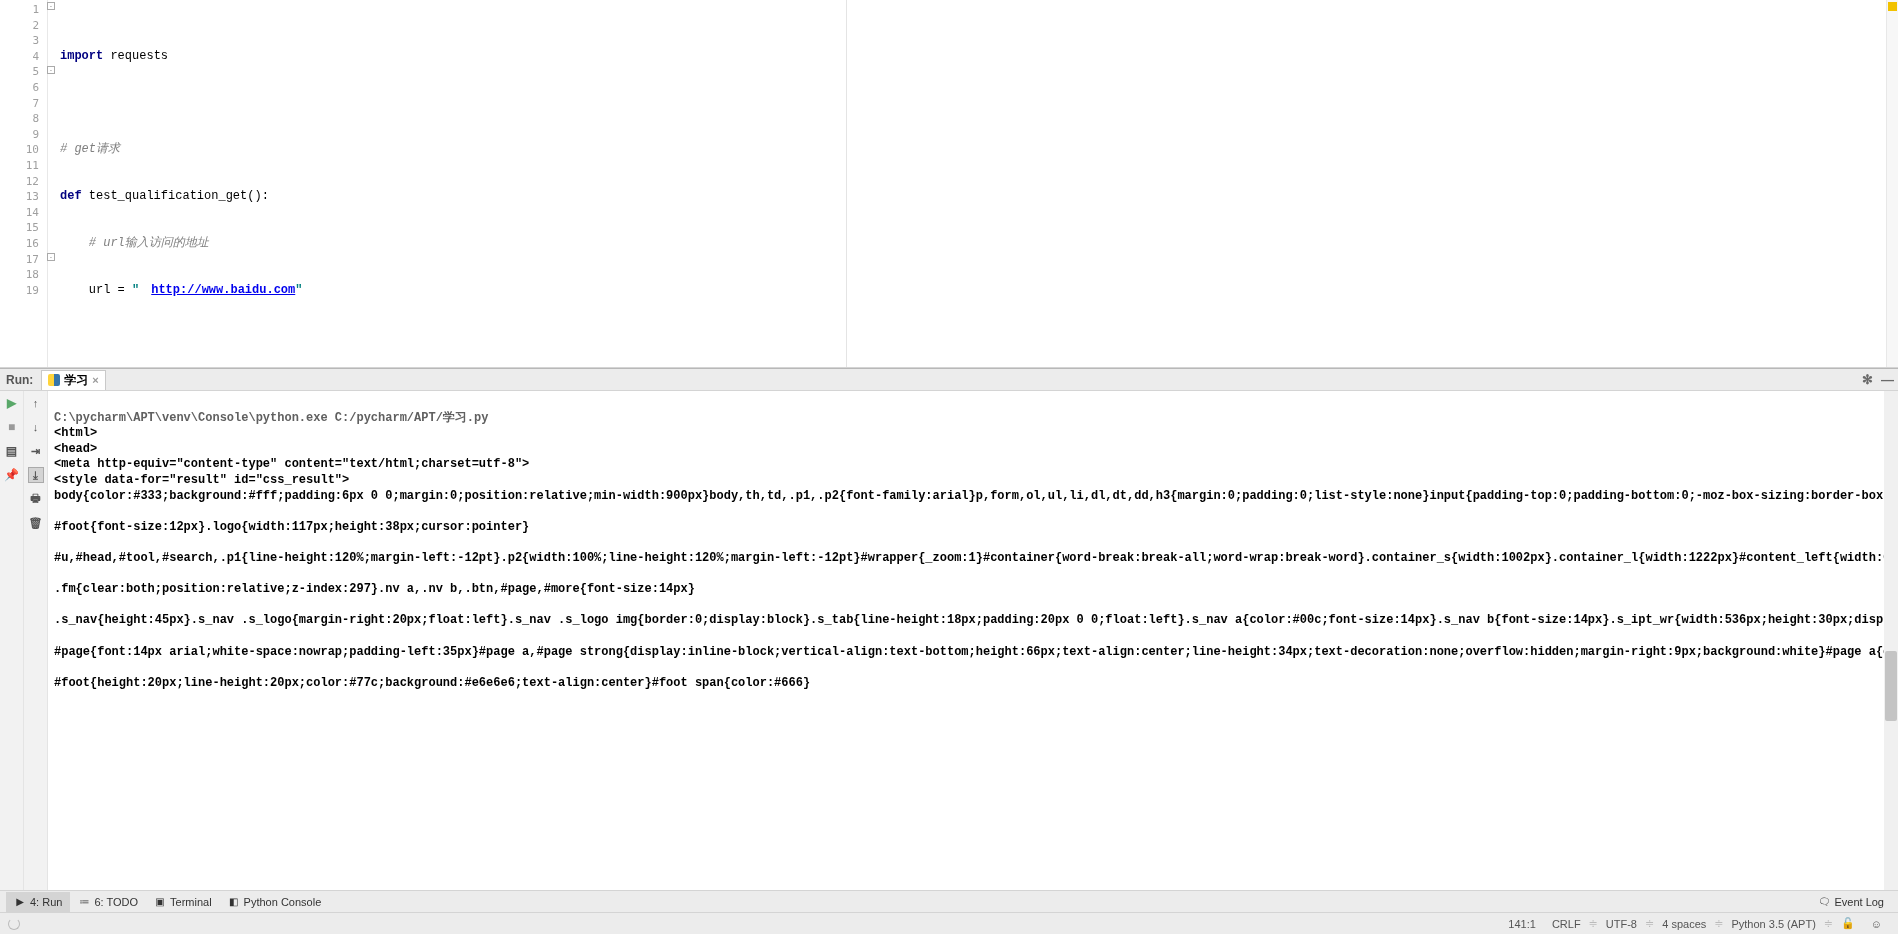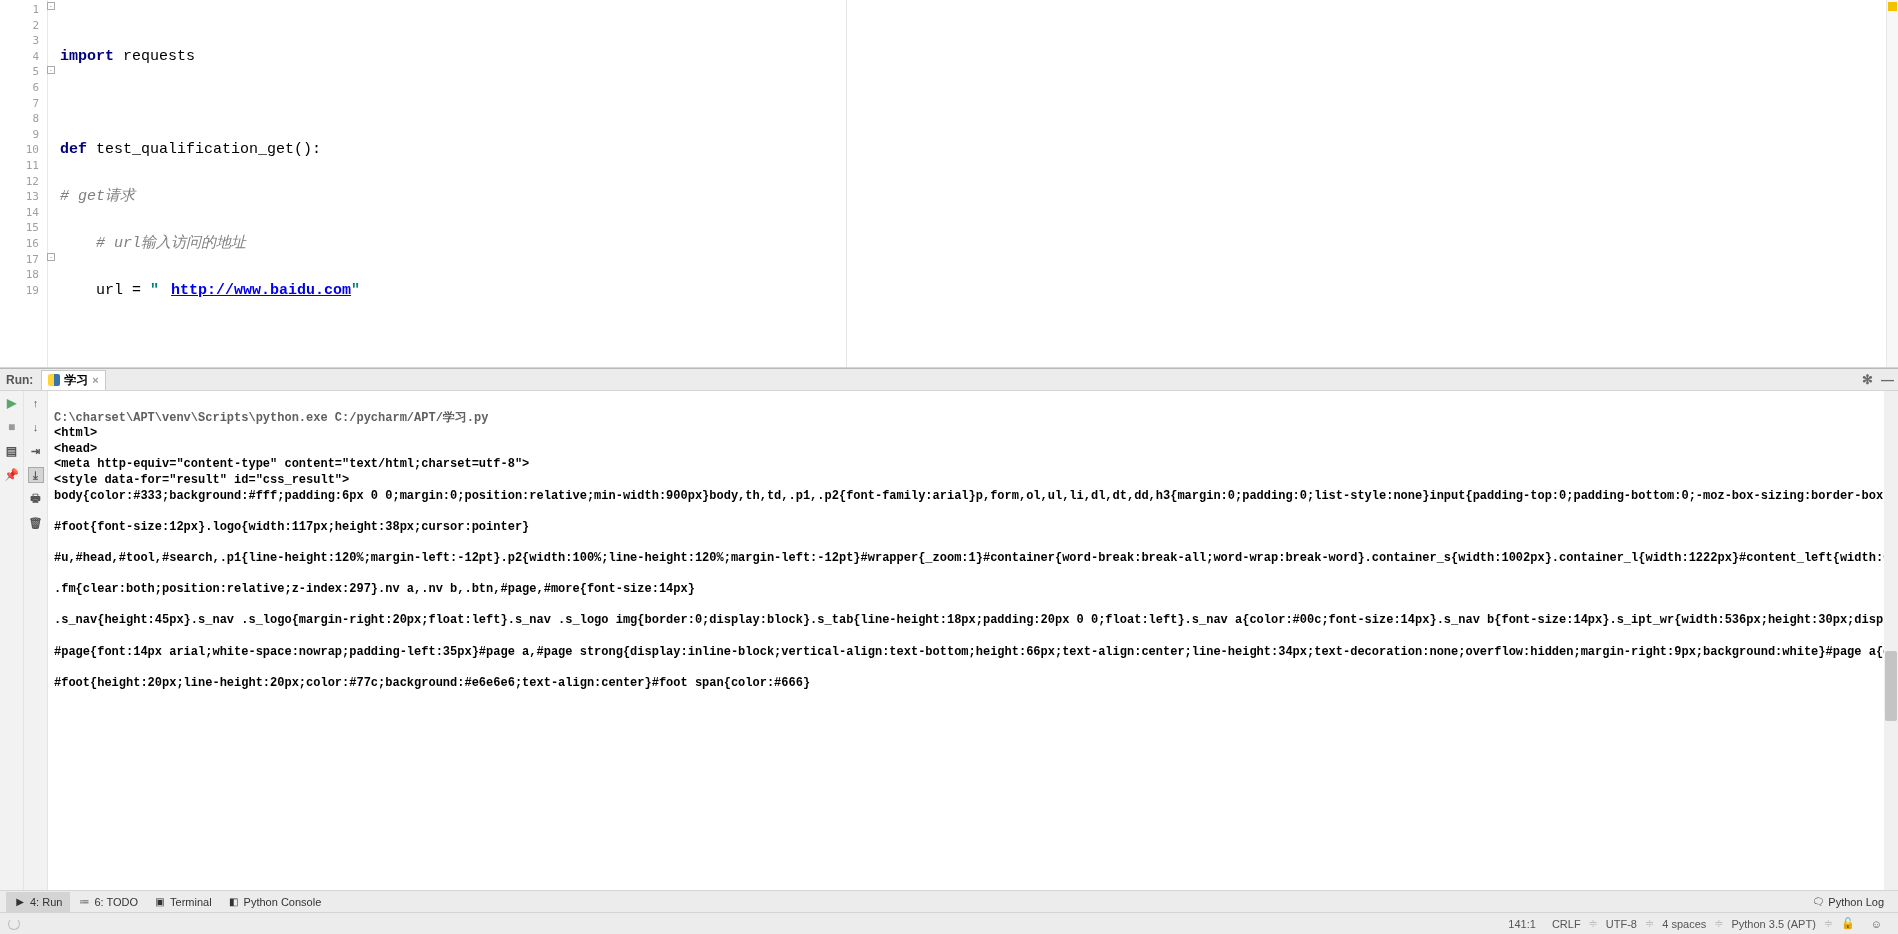--- a/index.html
+++ b/index.html
@@ -3,21 +3,21 @@
 <meta charset="utf-8">
 <style>
 * { margin: 0; padding: 0; box-sizing: border-box; }
 body { font-family: "Microsoft YaHei", Arial, sans-serif; font-size: 12px; background: #fff; color: #000; overflow: hidden; }
 .ide { display: flex; flex-direction: column; height: 934px; width: 1898px; }
 .editor-area { display: flex; height: 368px; border-bottom: 1px solid #d4d4d4; }
 .gutter { width: 48px; background: #fff; border-right: 1px solid #e8e8e8; text-align: right; padding-right: 8px; color: #a0a0a0; font-family: Consolas, monospace; font-size: 11px; line-height: 15.6px; padding-top: 2px; user-select: none; }
 .gutter .ln { height: 15.6px; position: relative; }
 .fold-col { width: 8px; background: #fff; position: relative; }
 .fold-mark { position: absolute; left: -1px; width: 8px; height: 8px; border: 1px solid #aaa; font-size: 7px; line-height: 6px; text-align: center; color: #888; }
-.code { flex: 1; font-family: Consolas, "Courier New", monospace; font-size: 15px; line-height: 15.6px; padding-top: 2px; padding-left: 4px; white-space: pre; overflow: hidden; position: relative; }
+.code { flex: 1; font-family: Consolas, "Courier New", monospace; font-size: 12px; line-height: 15.6px; padding-top: 2px; padding-left: 4px; white-space: pre; overflow: hidden; position: relative; }
 .code .line { height: 15.6px; }
 .kw { color: #000080; font-weight: bold; }
 .cm { color: #808080; font-style: italic; }
 .str { color: #008080; font-weight: bold; }
 .url { color: #0000ee; text-decoration: underline; margin-left: 12px; }
 .fn { color: #000; }
 .vline { position: absolute; top: 0; bottom: 0; width: 1px; background: #e4e4e4; left: 790px; }
 .minimap { width: 12px; background: #f7f7f7; border-left: 1px solid #e8e8e8; position: relative; }
 .minimap .warn { position: absolute; top: 2px; right: 1px; width: 9px; height: 9px; background: #f2c200; }
 
@@ -85,22 +85,22 @@
     </div>
     <div class="fold-col">
       <div class="fold-mark" style="top:2px;">-</div>
       <div class="fold-mark" style="top:66px;">-</div>
       <div class="fold-mark" style="top:253px;">-</div>
     </div>
     <div class="code">
       <div class="vline"></div>
       <div class="line"><span class="kw">import</span><span> requests</span></div>
       <div class="line"></div>
+      <div class="line cm"># get请求</div>
       <div class="line"><span class="kw">def </span><span class="fn">test_qualification_get</span><span>():</span></div>
-      <div class="line cm"># get请求</div>
       <div class="line cm">    # url输入访问的地址</div>
       <div class="line"><span>    url = </span><span class="str">"</span><span class="str url">http://www.baidu.com</span><span class="str">"</span></div>
       
       
       
       
       
       
       
       
@@ -135,21 +135,21 @@
       </div>
       <div class="run-toolbar2">
         <div class="tb">↑</div>
         <div class="tb">↓</div>
         <div class="tb">⇥</div>
         <div class="tb selected">⤓</div>
         <div class="tb">🖶</div>
         <div class="tb">🗑</div>
       </div>
       <div class="console">
-<span class="cmd">C:\charset\APT\venv\Scripts\python.exe C:/pycharm/APT/学习.py</span>
+<span class="cmd">C:\pycharm\APT\venv\Console\python.exe C:/pycharm/APT/学习.py</span>
 <span class="tag">&lt;html&gt;</span>
 <span class="tag">&lt;head&gt;</span>
 <span class="tag">&lt;meta http-equiv="content-type" content="text/html;charset=utf-8"&gt;</span>
 <span class="tag">&lt;style data-for="result" id="css_result"&gt;</span>
 <span>body{color:#333;background:#fff;padding:6px 0 0;margin:0;position:relative;min-width:900px}body,th,td,.p1,.p2{font-family:arial}p,form,ol,ul,li,dl,dt,dd,h3{margin:0;padding:0;list-style:none}input{padding-top:0;padding-bottom:0;-moz-box-sizing:border-box;-webkit-box-sizing:border-box;box-sizing:border-bo</span>
 <span></span>
 <span>#foot{font-size:12px}.logo{width:117px;height:38px;cursor:pointer}</span>
 <span></span>
 <span>#u,#head,#tool,#search,.p1{line-height:120%;margin-left:-12pt}.p2{width:100%;line-height:120%;margin-left:-12pt}#wrapper{_zoom:1}#container{word-break:break-all;word-wrap:break-word}.container_s{width:1002px}.container_l{width:1222px}#content_left{width:636px;float:left;padding-left:35px}#content_right{</span>
 <span></span>
@@ -180,21 +180,21 @@
       <span class="bb-icon">▣</span>
       <span>Terminal</span>
     </div>
     <div class="btn">
       <span class="bb-icon">◧</span>
       <span>Python Console</span>
     </div>
     <div class="spacer"></div>
     <div class="btn">
       <span class="bb-icon">🗨</span>
-      <span>Python Log</span>
+      <span>Event Log</span>
     </div>
   </div>
 
   <div class="status-bar">
     <div class="spinner"></div>
     <div class="spacer"></div>
     <span class="item">141:1</span>
     <span class="item">CRLF</span>
     <span class="sep">≑</span>
     <span class="item">UTF-8</span>

